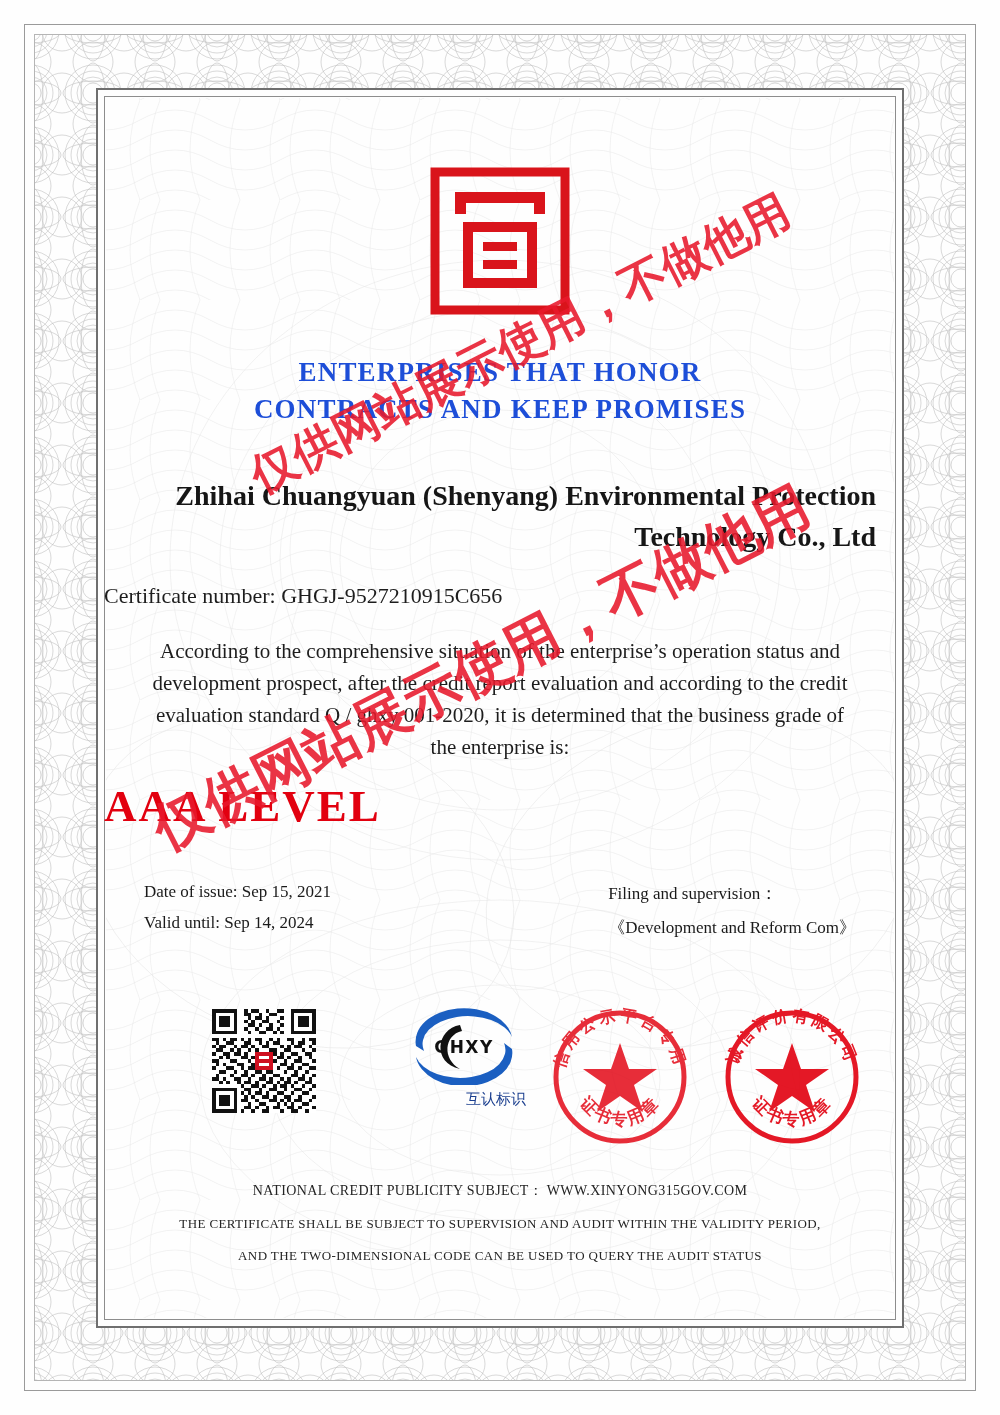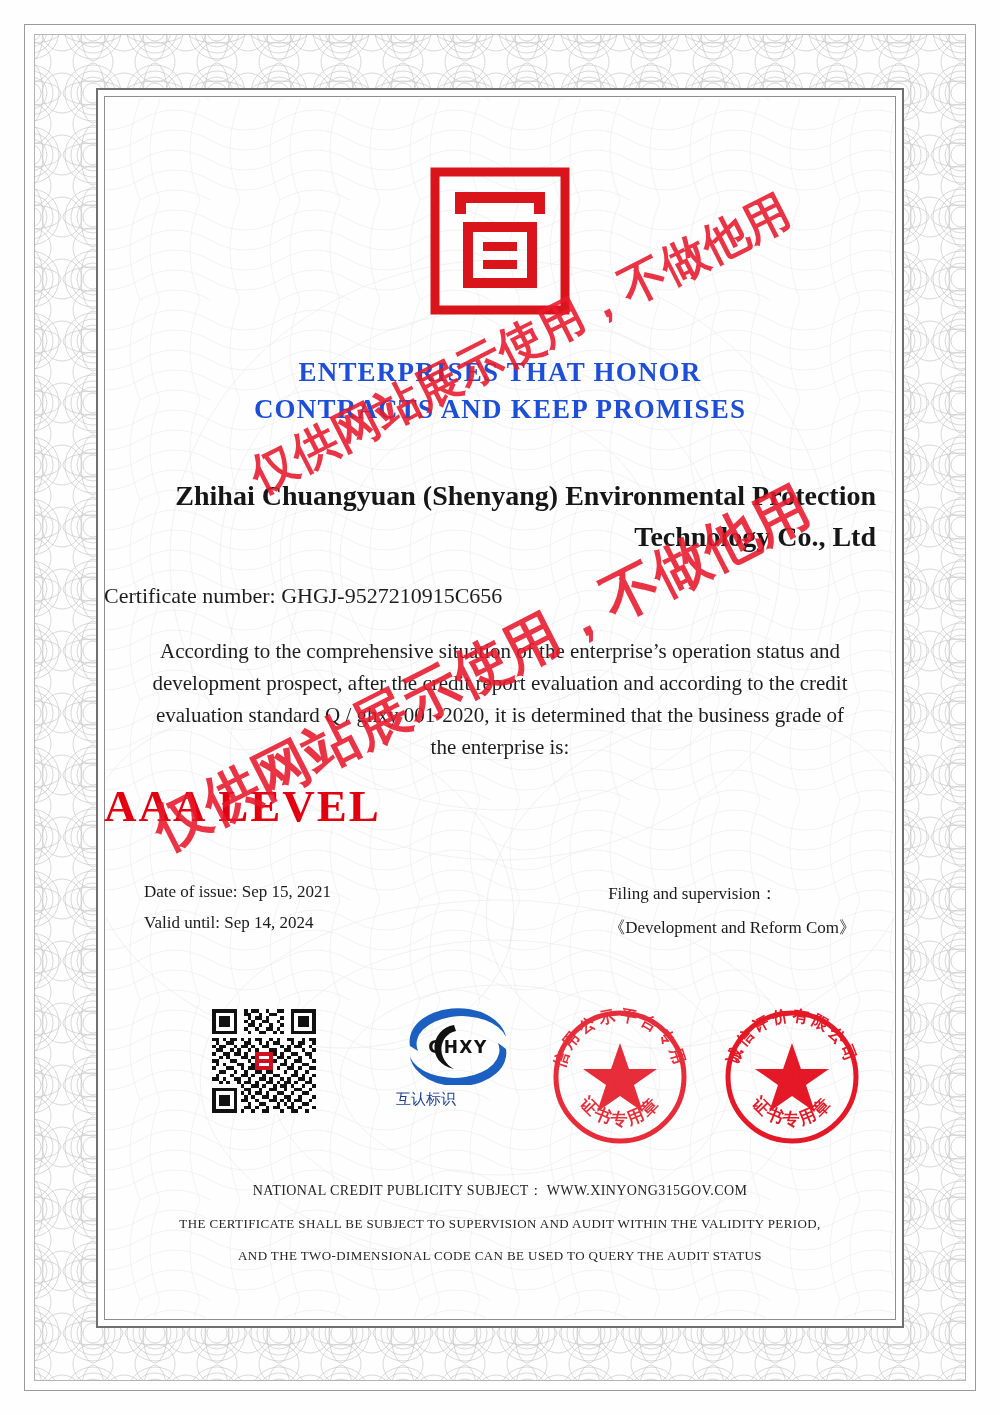--- a/index.html
+++ b/index.html
@@ -148,21 +148,21 @@
     top: 8px;
     width: 104px;
     height: 104px;
   }
 
   .ghxy-logo {
     position: absolute;
     left: 292px;
     top: 6px;
     width: 130px;
-    text-align: left;
+    text-align: right;
   }
   .ghxy-mark { width: 124px; height: 78px; }
   .ghxy-caption {
     font-size: 15px;
     color: #1b3f8f;
     margin-top: 1px;
     font-family: "DejaVu Sans", sans-serif;
   }
 
   .stamp { position: absolute; top: 0; }

